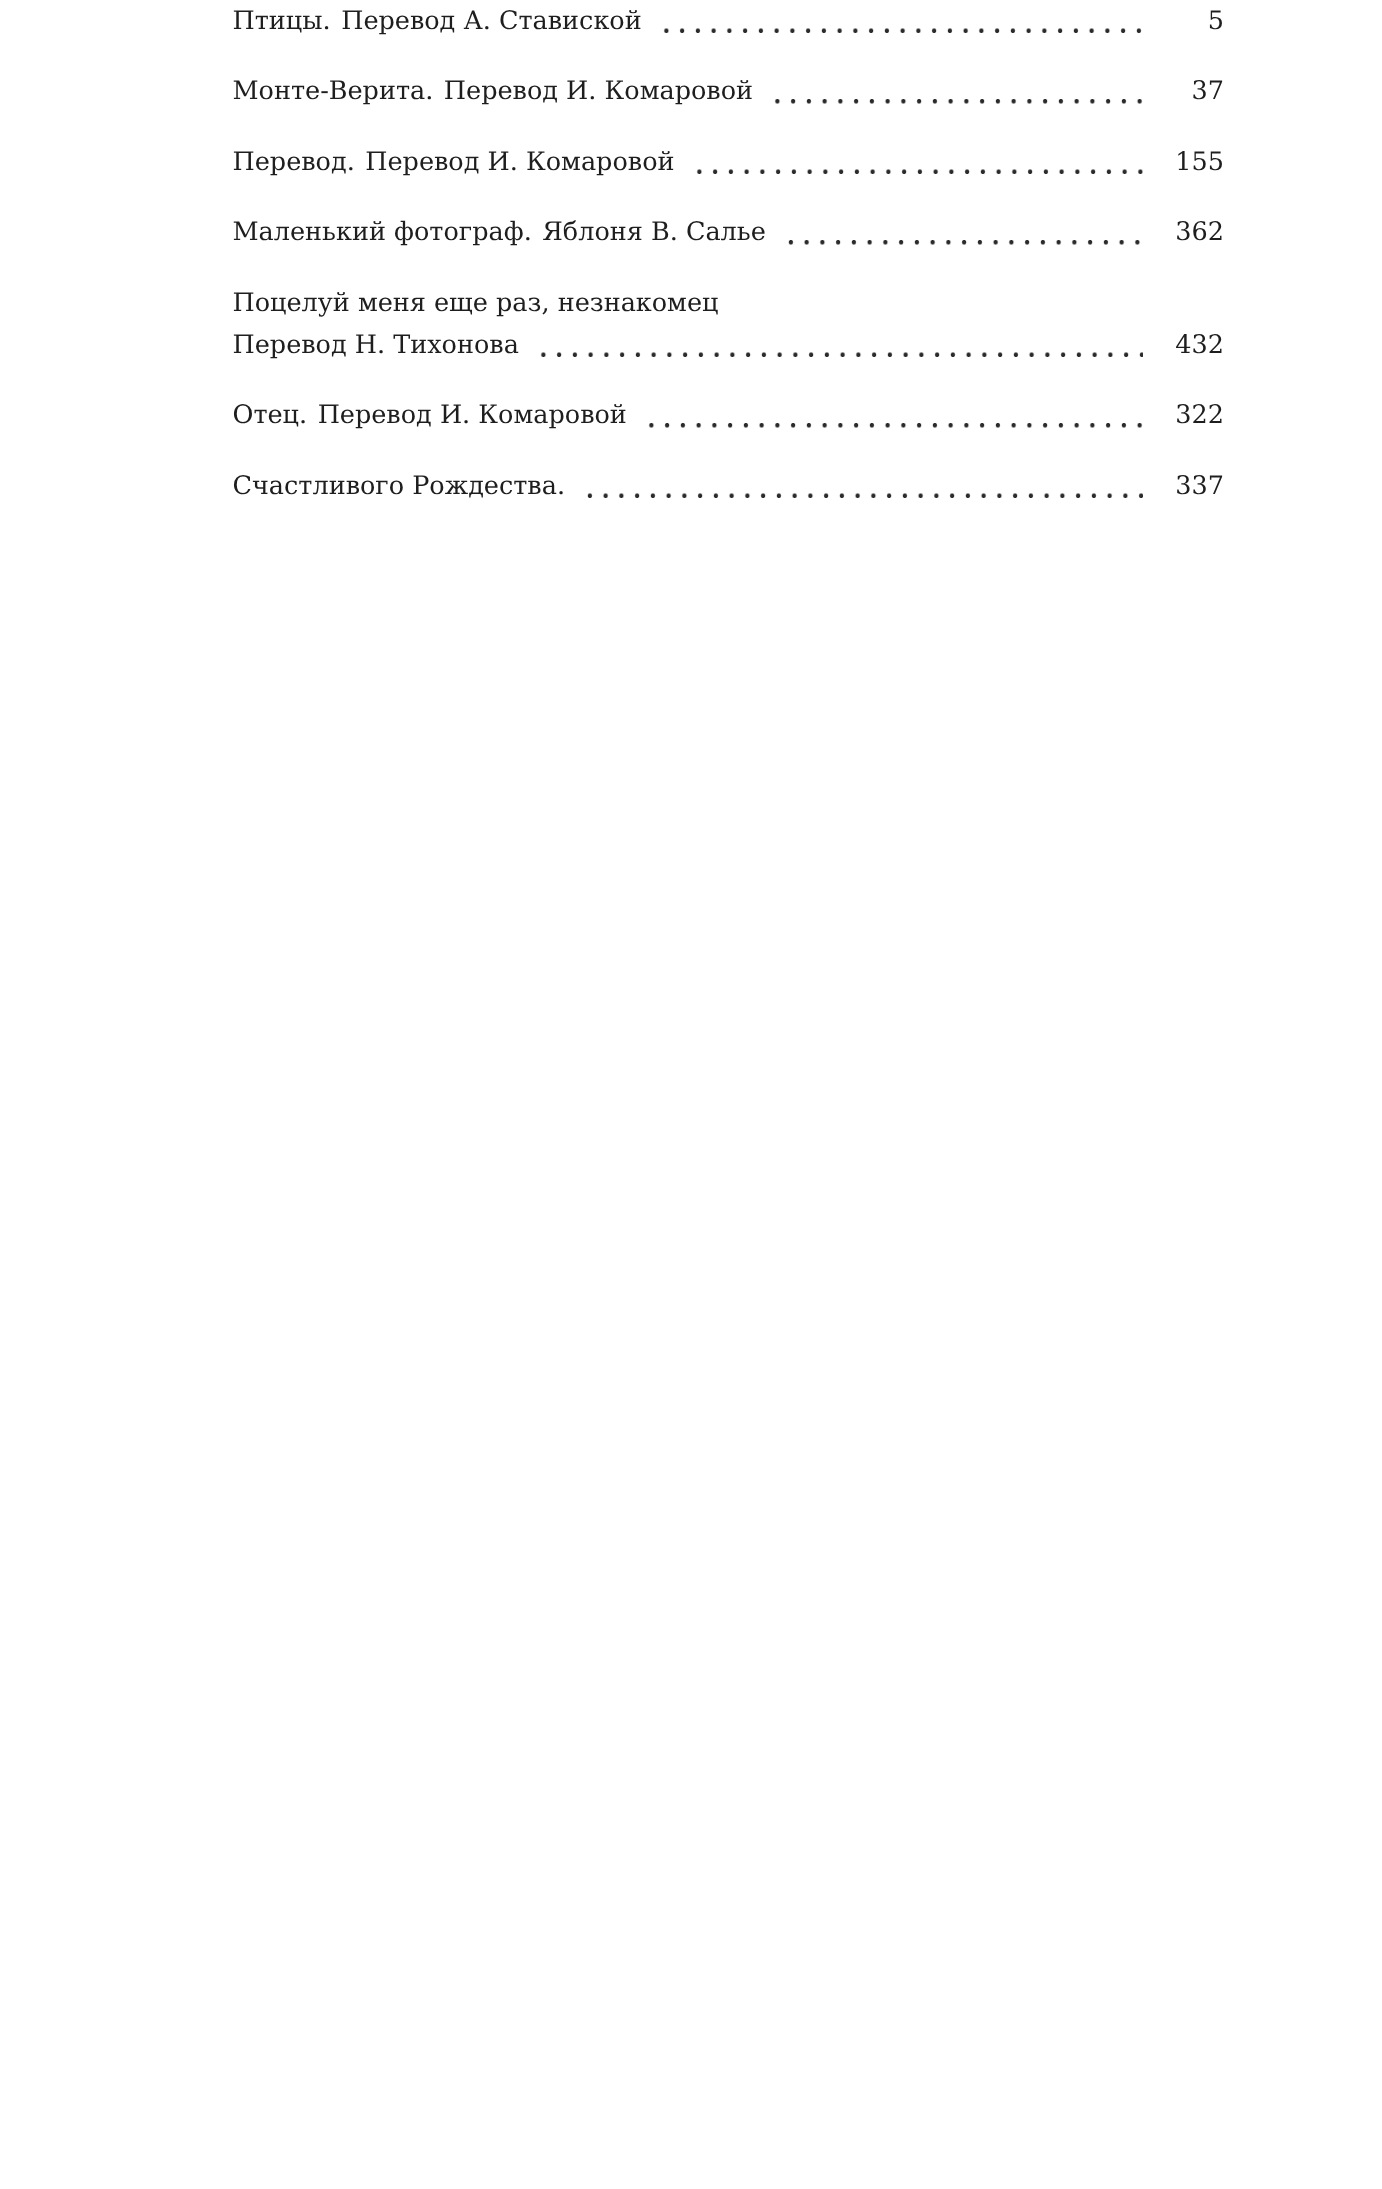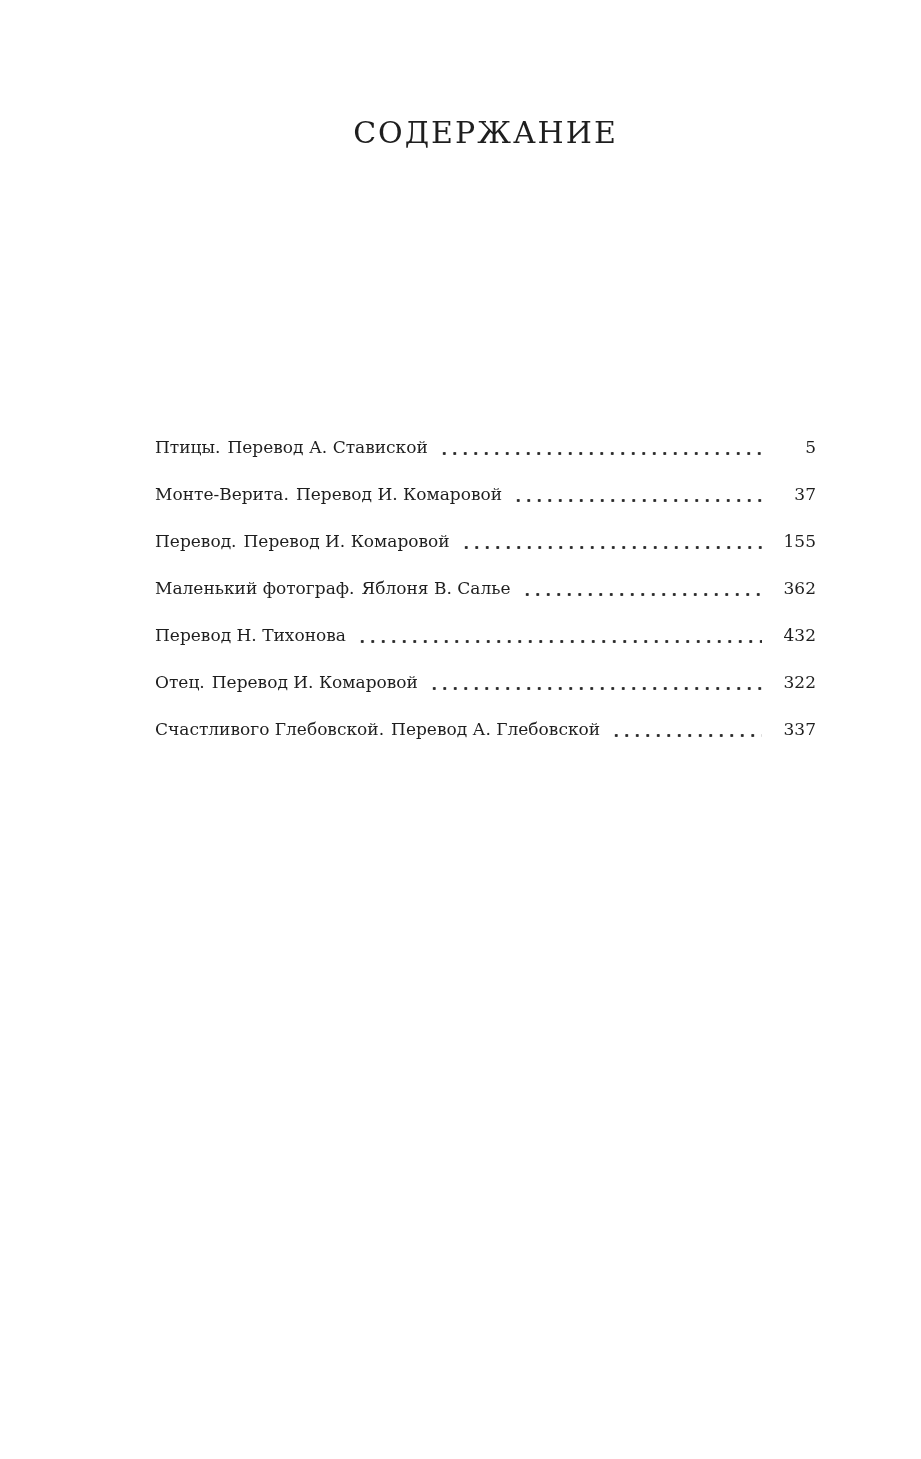--- a/index.html
+++ b/index.html
@@ -54,21 +54,20 @@
     flex: 0 0 auto;
     min-width: 50px;
     text-align: right;
   }
 </style>
 </head>
 <body>
 
 <div class="page">
   <div class="content">
-    <h1 class="toc-title">СОДЕРЖАНИЕ</h1>
     <div class="toc" id="toc-list">
         <div class="entry">
           <div class="line">
             <span class="title">Птицы.</span>
             <span class="translator">Перевод А. Ставиской</span>
             <span class="leader"></span>
             <span class="pagenum">5</span>
           </div>
         </div>
         <div class="entry">
@@ -90,36 +89,38 @@
         <div class="entry">
           <div class="line">
             <span class="title">Маленький фотограф.</span>
             <span class="translator">Яблоня В. Салье</span>
             <span class="leader"></span>
             <span class="pagenum">362</span>
           </div>
         </div>
         <div class="entry">
           <div class="line">
+            <span class="title">Поцелуй меня еще раз, незнакомец</span>
+          </div>
+          <div class="line">
             <span class="translator" style="margin-left: 0px; text-align: center;">Перевод Н. Тихонова</span>
             <span class="leader"></span>
             <span class="pagenum">432</span>
           </div>
         </div>
         <div class="entry">
           <div class="line">
             <span class="title">Отец.</span>
             <span class="translator">Перевод И. Комаровой</span>
             <span class="leader"></span>
             <span class="pagenum">322</span>
           </div>
         </div>
         <div class="entry">
           <div class="line">
-            <span class="title">Счастливого Глебовской.</span>
-            <span class="translator">Перевод А. Глебовской</span>
+            <span class="title">Счастливого Рождества.</span>
             <span class="leader"></span>
             <span class="pagenum">337</span>
           </div>
         </div>
       </div>
   </div>
 </div>
 
 </body></html>

